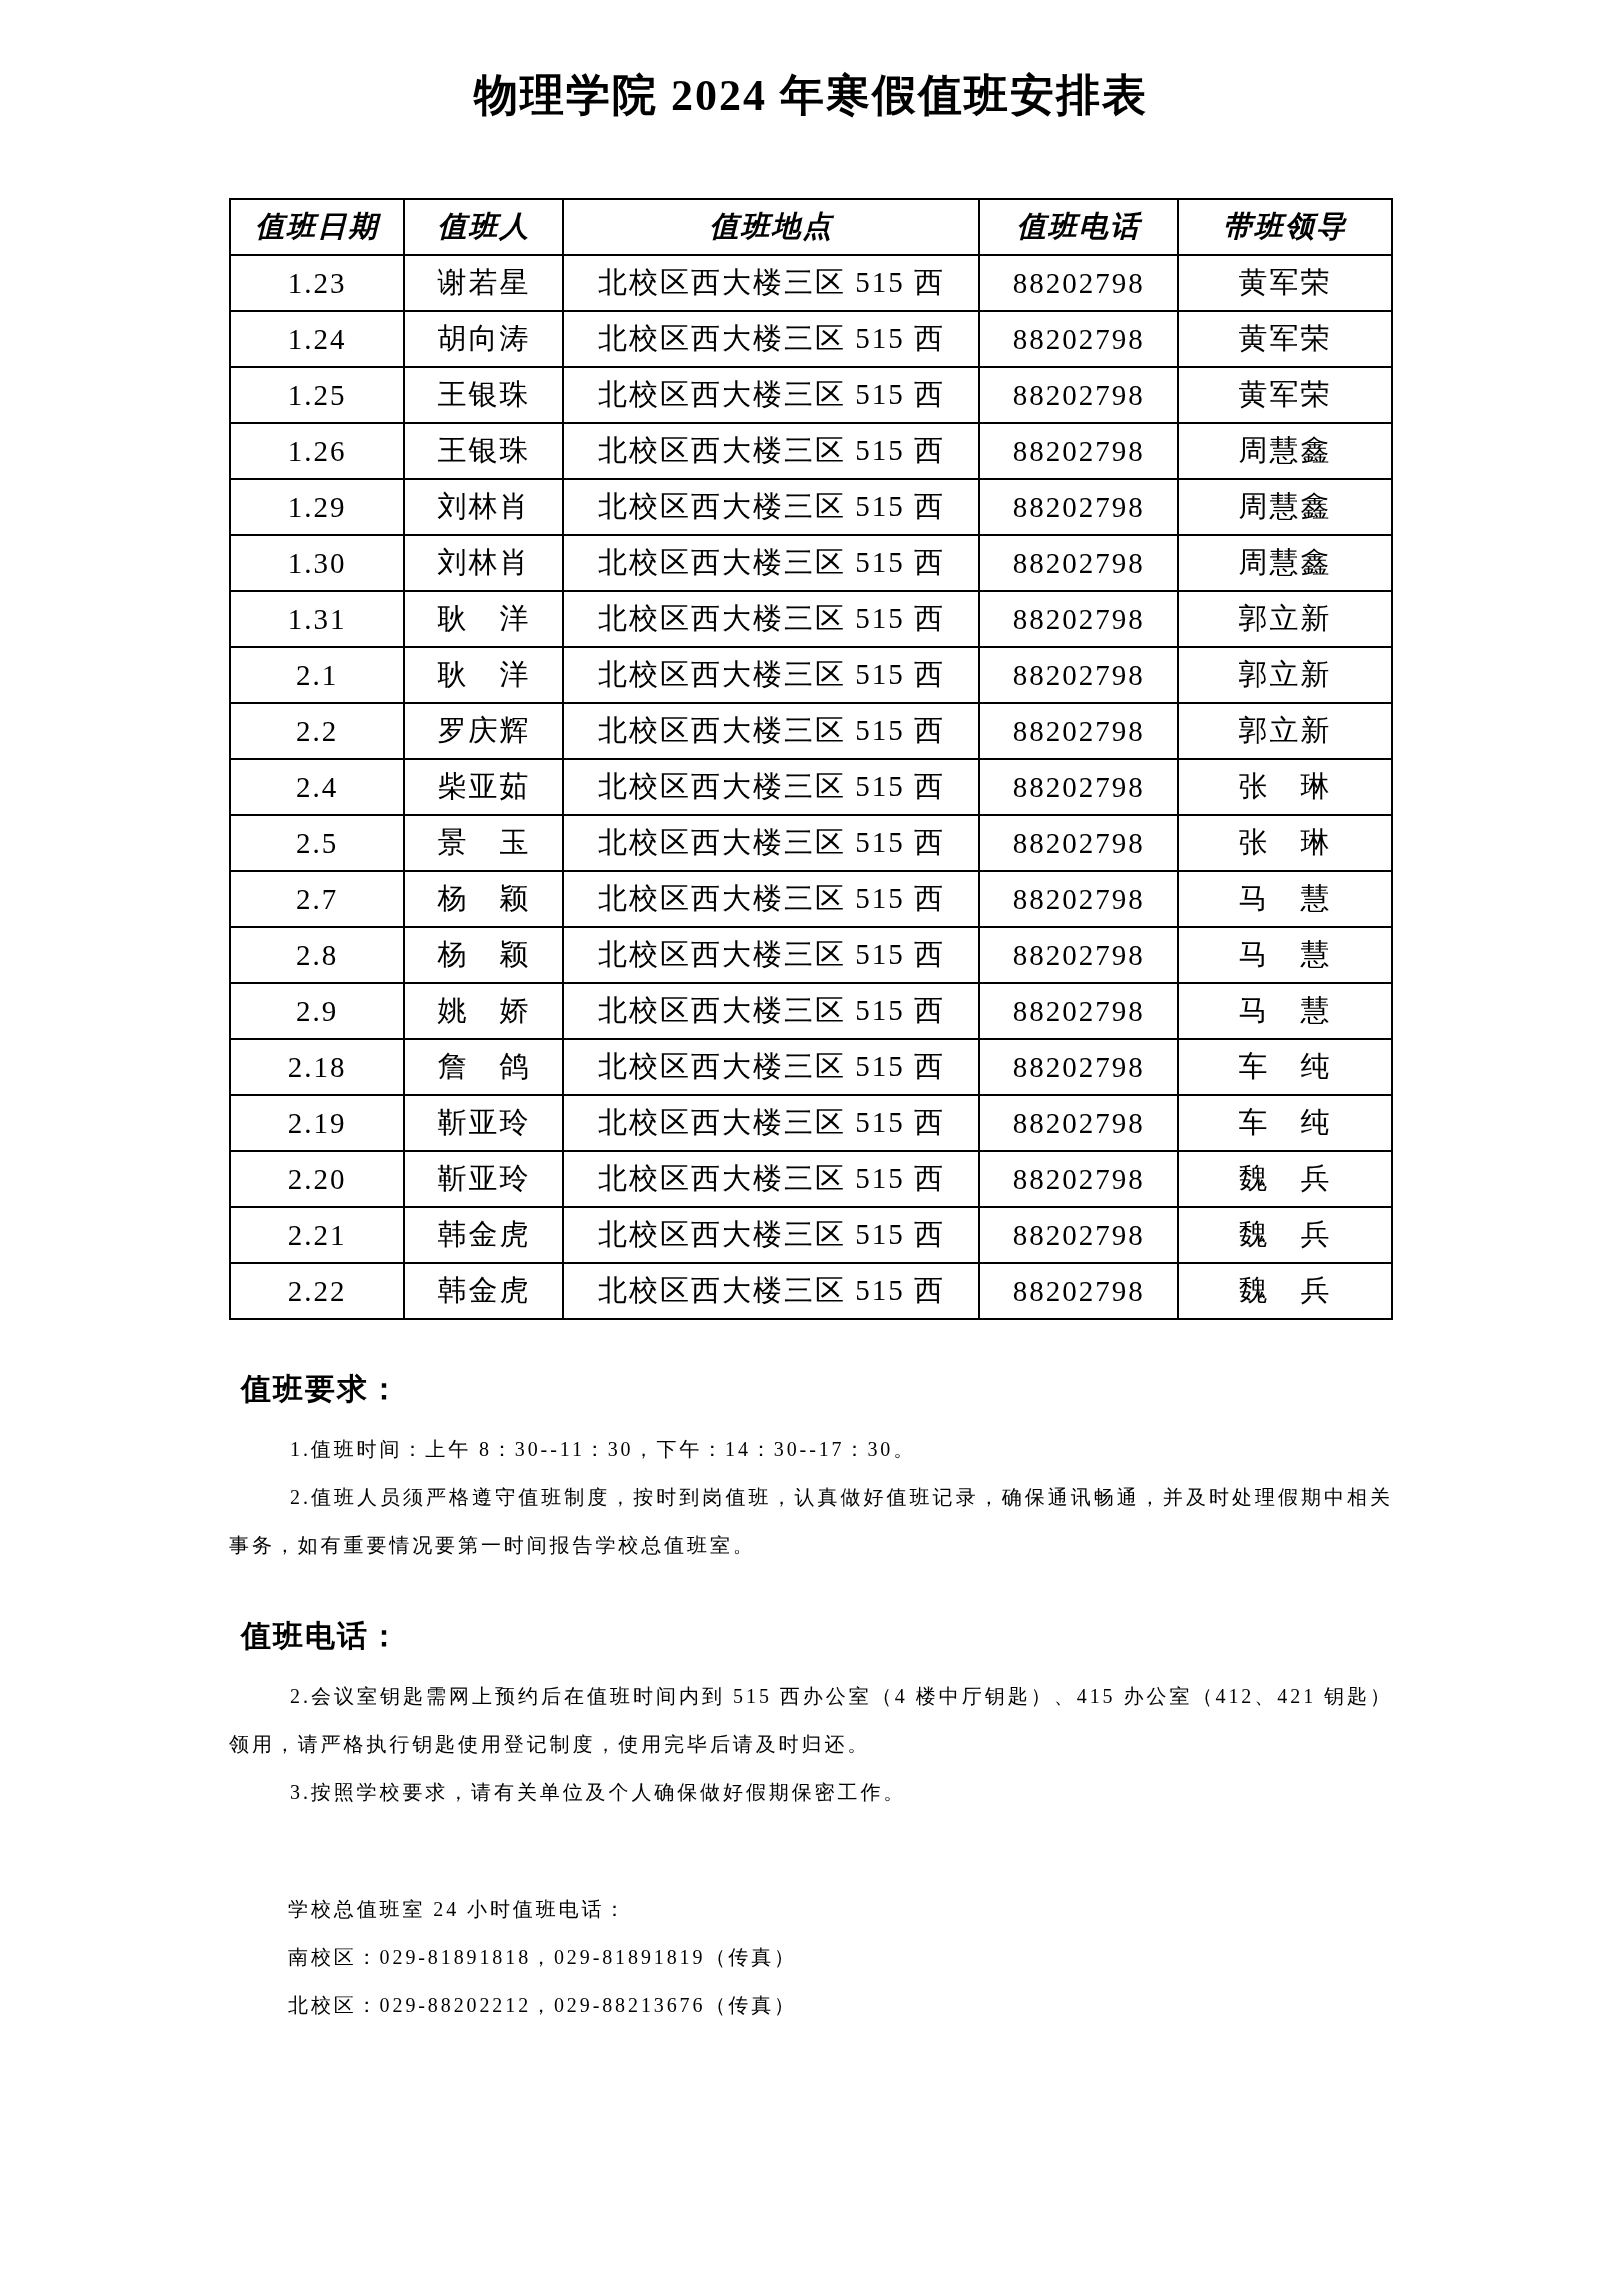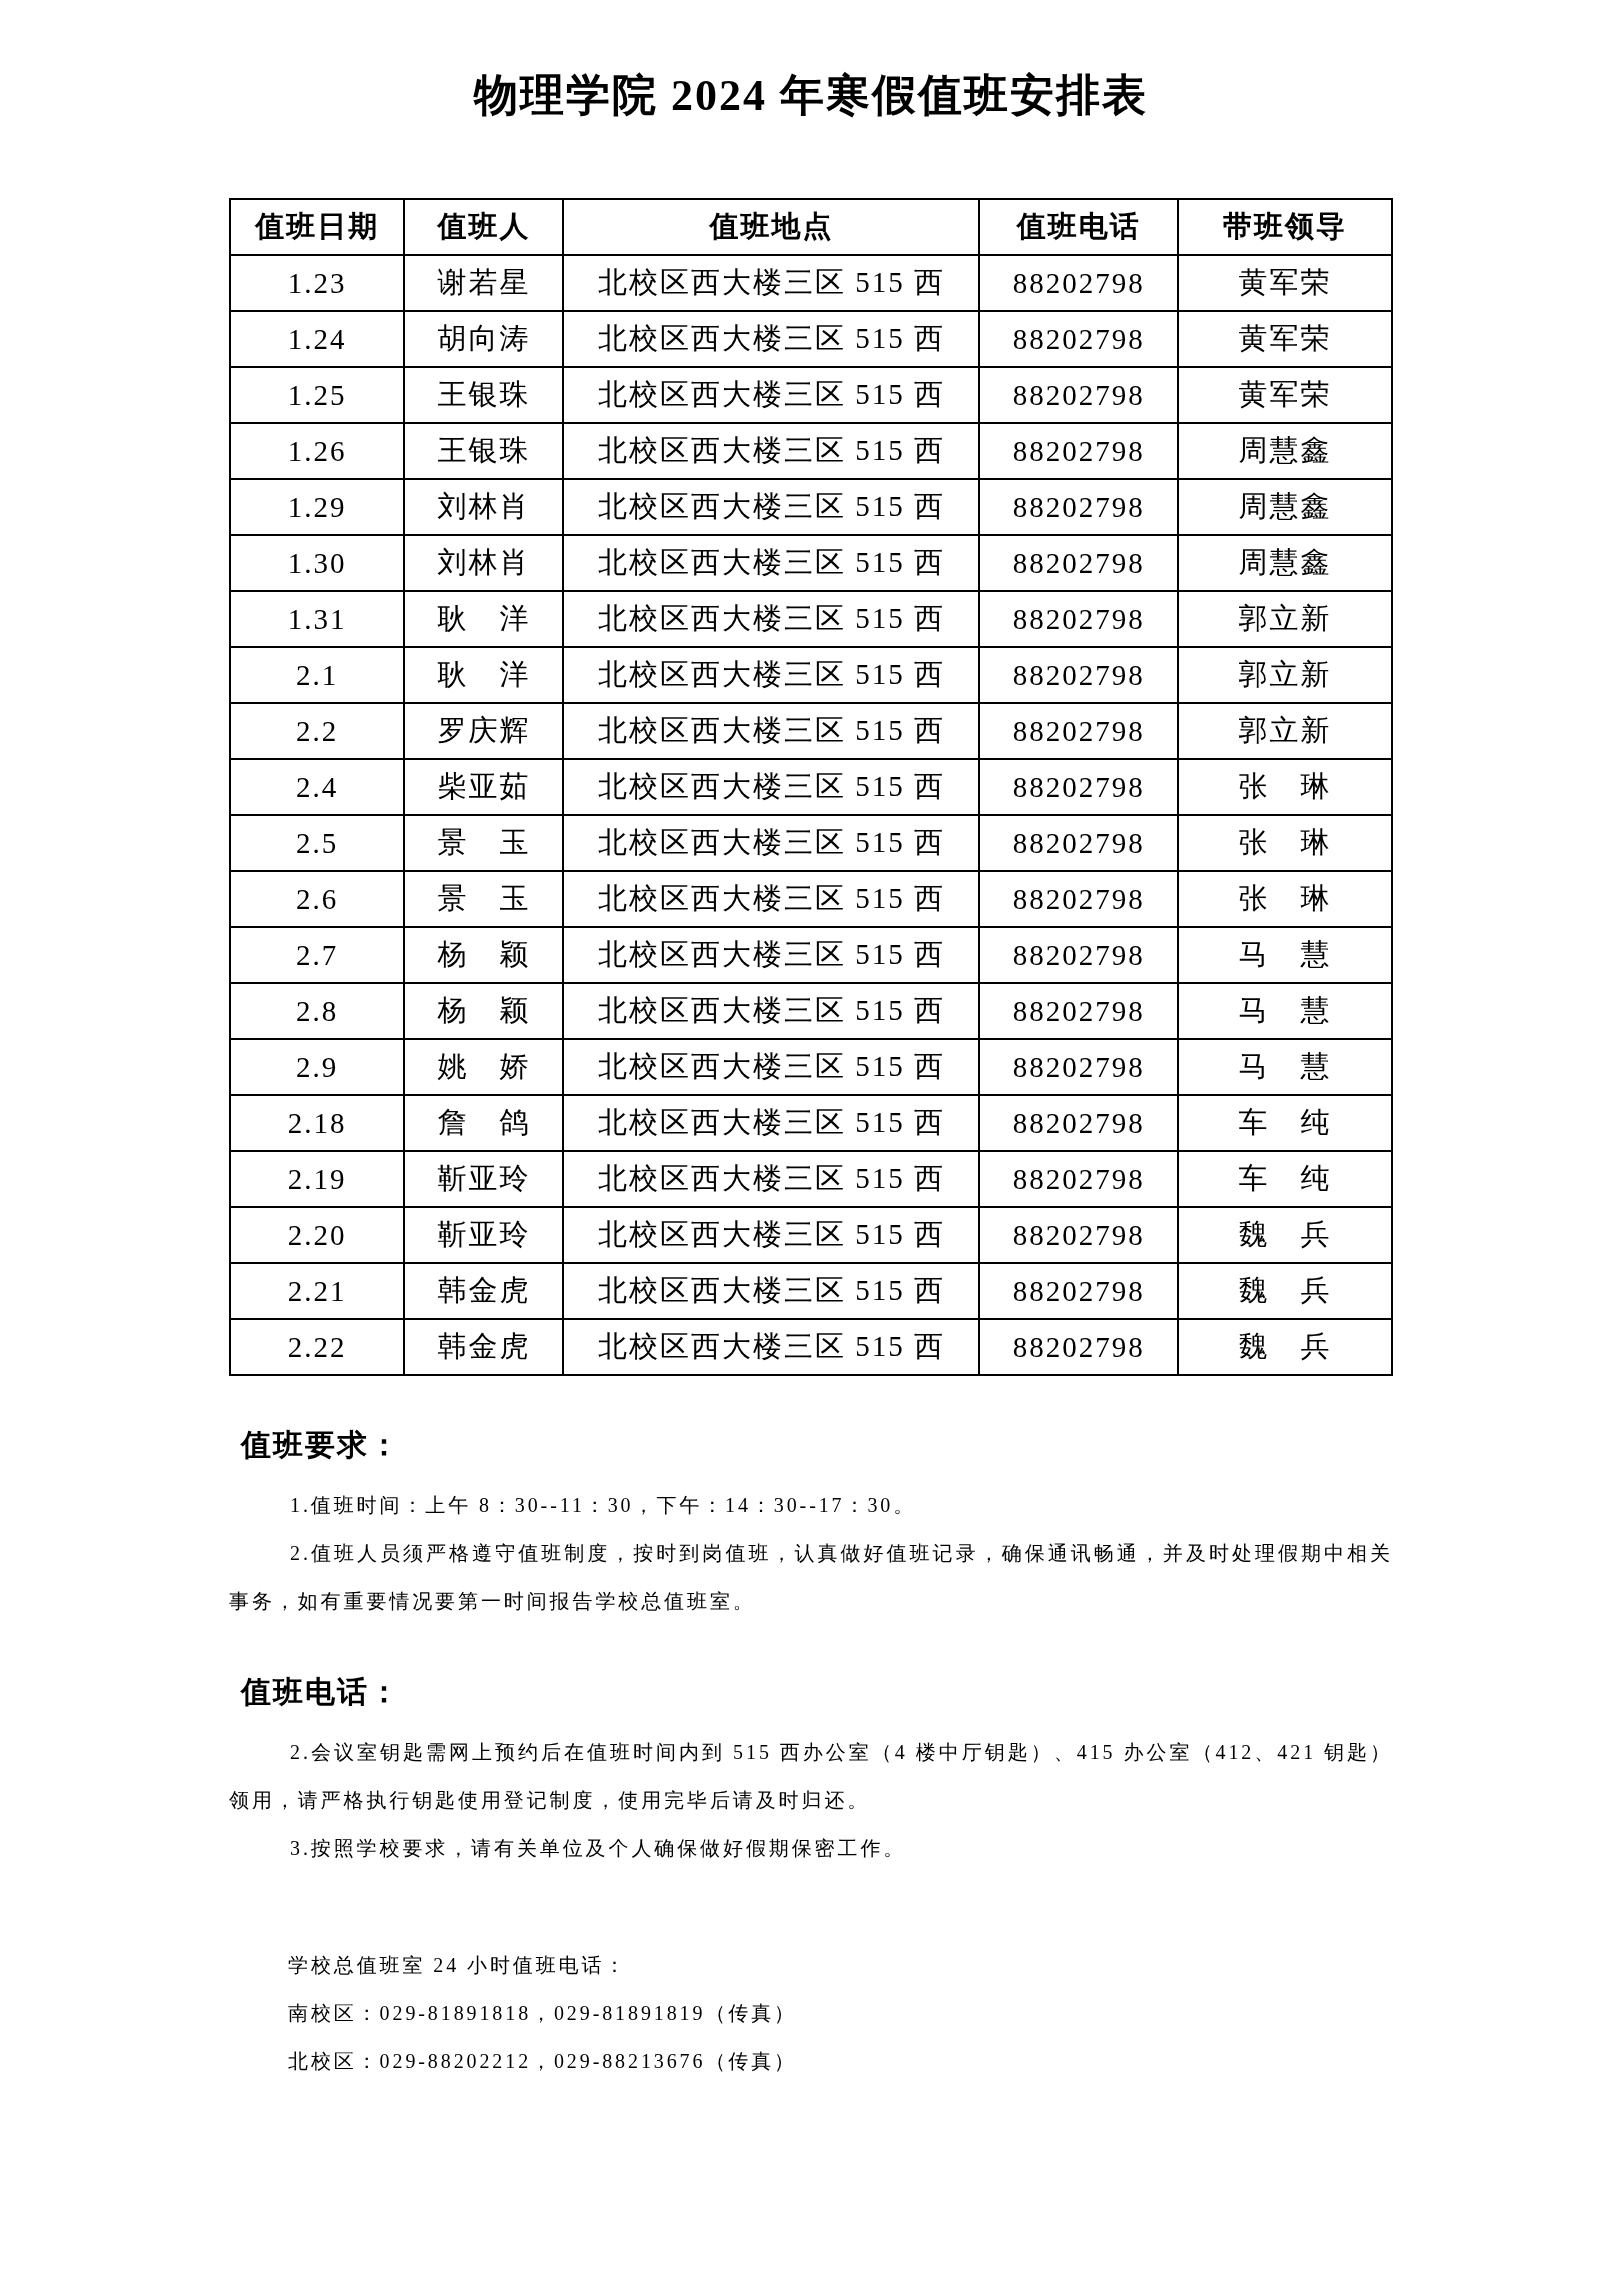--- a/index.html
+++ b/index.html
@@ -41,20 +41,21 @@
     vertical-align: middle;
     padding: 0 3.9px;
     font-size: 29px;
     letter-spacing: 2px;
     overflow: hidden;
     white-space: nowrap;
   }
   table.duty-table th {
     height: 54px;
     font-weight: bold;
+    font-style: italic;
   }
   table.duty-table td {
     height: 54px;
     font-weight: normal;
   }
   .col-date    { width: 15.0%; }
   .col-person  { width: 13.7%; }
   .col-location{ width: 35.8%; }
   .col-phone   { width: 17.1%; }
   .col-leader  { width: 18.4%; }
@@ -182,27 +183,20 @@
           <td>张　琳</td>
         </tr>
         <tr>
           <td>2.5</td>
           <td>景　玉</td>
           <td>北校区西大楼三区 515 西</td>
           <td>88202798</td>
           <td>张　琳</td>
         </tr>
         <tr>
-          <td>2.6</td>
-          <td>景　玉</td>
-          <td>北校区西大楼三区 515 西</td>
-          <td>88202798</td>
-          <td>张　琳</td>
-        </tr>
-        <tr>
           <td>2.7</td>
           <td>杨　颖</td>
           <td>北校区西大楼三区 515 西</td>
           <td>88202798</td>
           <td>马　慧</td>
         </tr>
         <tr>
           <td>2.8</td>
           <td>杨　颖</td>
           <td>北校区西大楼三区 515 西</td>

